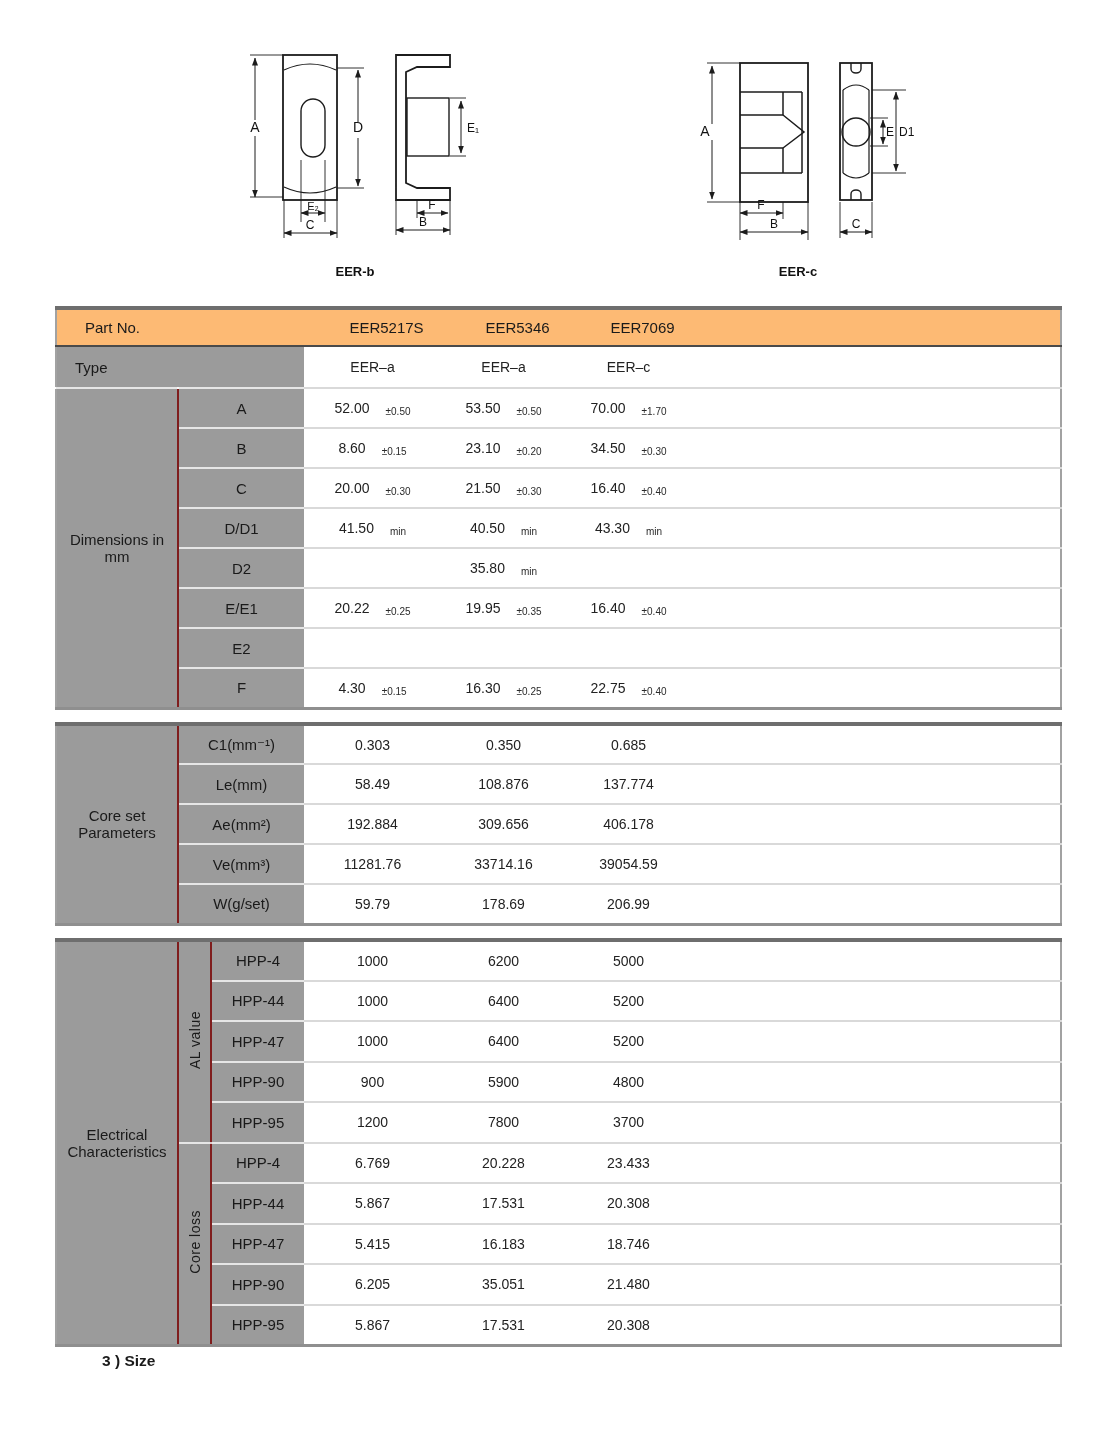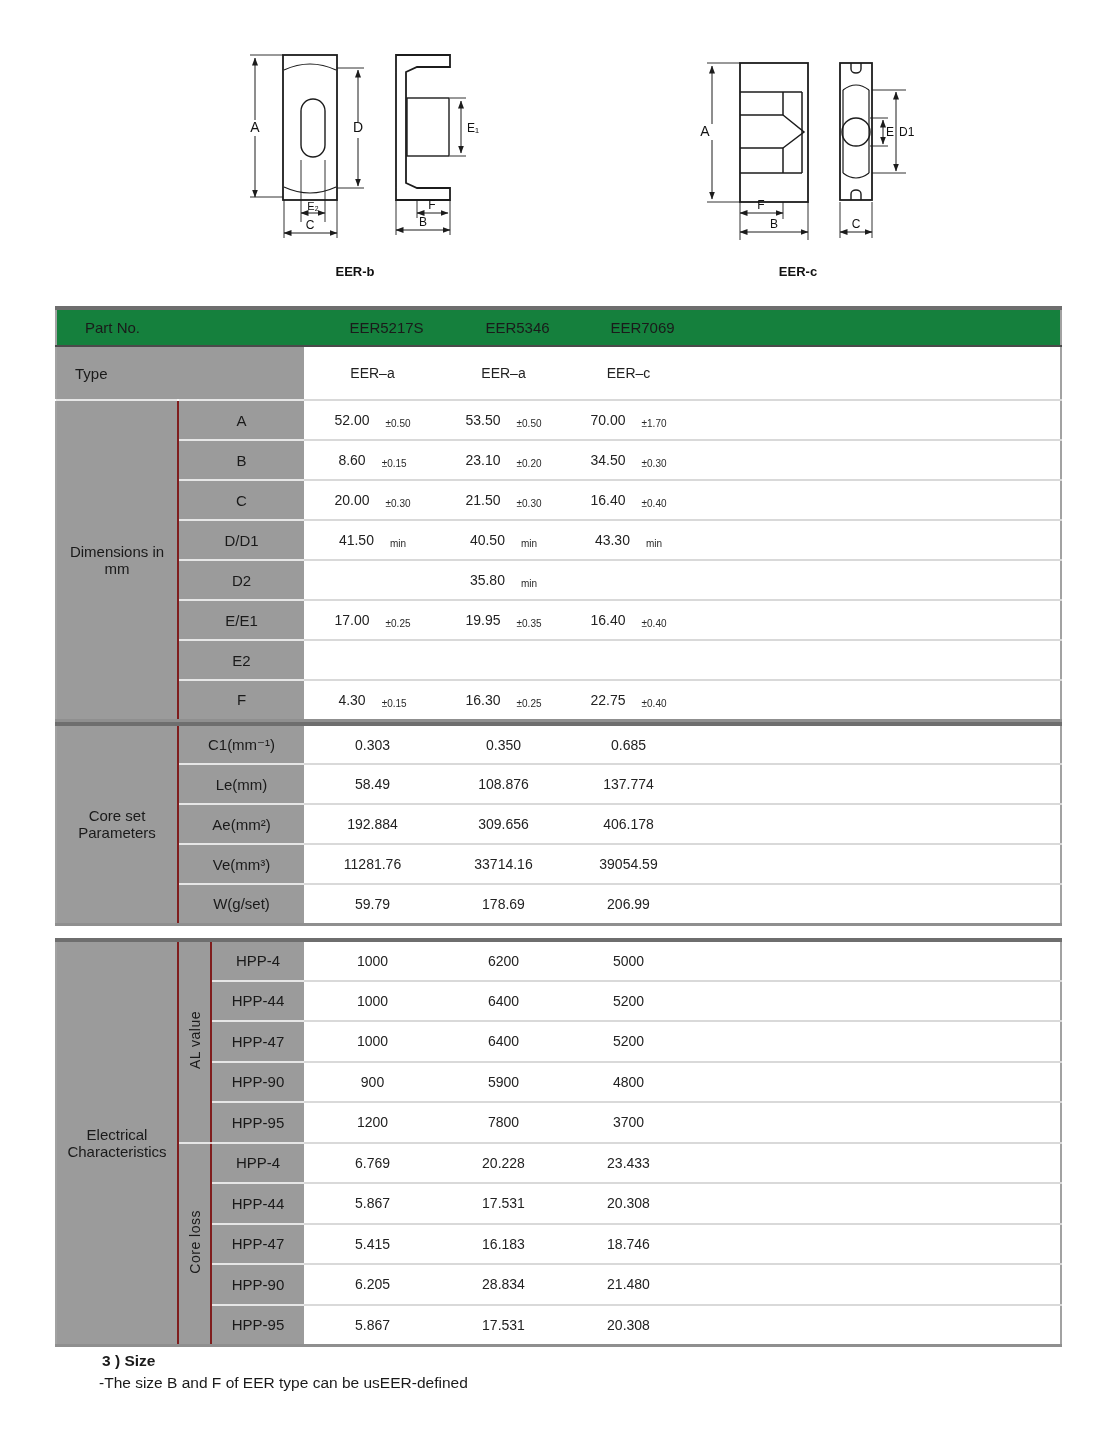--- a/index.html
+++ b/index.html
@@ -11,28 +11,28 @@
   #diagC{left:680px;top:40px;}
   svg text{font-family:"Liberation Sans","DejaVu Sans",sans-serif;fill:#111;}
   .cap{font-weight:bold;font-size:13px;}
 
   table.t{position:absolute;border-collapse:collapse;table-layout:fixed;
           border-left:2px solid #a2a2a2;border-right:2px solid #a2a2a2;
           border-top:4px solid #6e6e6e;border-bottom:3px solid #8f8f8f;}
   #t1{left:55px;top:306px;width:1007px;}
   #t2{left:55px;top:722px;width:1007px;}
   #t3{left:55px;top:938px;width:1007px;}
-  #t1 tr{height:40px;} #t1 tr.rhdr{height:38px;} #t1 tr.rtype{height:54px;}
+  #t1 tr{height:40px;} #t1 tr.rhdr{height:38px;} #t1 tr.rtype{height:42px;}
   #t2 tr{height:40px;}
   #t3 tr{height:40.5px;}
 
   td{padding:0;font-size:14px;text-align:center;vertical-align:middle;color:#222;}
   td.g{background:#9b9b9b;color:#1a1a1a;font-size:15px;border-bottom:2px solid rgba(255,255,255,0.75);}
   td.gl{text-align:left;padding-left:18px;}
-  td.hdr{background:#15803d;color:#1a1a1a;font-size:15px;border-bottom:2px solid #4a4a4a;padding-left:28px;}
+  td.hdr{background:#fdba74;color:#1a1a1a;font-size:15px;border-bottom:2px solid #4a4a4a;padding-left:28px;}
   td.w{background:#ffffff;border-bottom:2px solid #d9d9d9;}
   td.cr{border-right:2px solid #7f1d1d;}
   td.nb{border-bottom:none;}
   tr.last td{border-bottom:none;}
   .tol{font-size:10px;margin-left:16px;position:relative;top:2px;color:#2a2a2a;}
   .rot{display:inline-block;writing-mode:vertical-rl;transform:rotate(180deg);font-size:14px;letter-spacing:.5px;}
 
   .f-h{position:absolute;left:102px;top:1352px;font-weight:bold;font-size:15.5px;}
   .f-n{position:absolute;left:99px;top:1374px;font-size:15.5px;}
 </style>
@@ -208,21 +208,21 @@
     </tr>
     <tr>
       <td class="g">D2</td>
       <td class="w"><span></span><span class="tol"></span></td>
       <td class="w"><span>35.80</span><span class="tol">min</span></td>
       <td class="w"><span></span><span class="tol"></span></td>
       <td class="w"></td>
     </tr>
     <tr>
       <td class="g">E/E1</td>
-      <td class="w"><span>17.00</span><span class="tol">±0.25</span></td>
+      <td class="w"><span>20.22</span><span class="tol">±0.25</span></td>
       <td class="w"><span>19.95</span><span class="tol">±0.35</span></td>
       <td class="w"><span>16.40</span><span class="tol">±0.40</span></td>
       <td class="w"></td>
     </tr>
     <tr>
       <td class="g">E2</td>
       <td class="w"><span></span><span class="tol"></span></td>
       <td class="w"><span></span><span class="tol"></span></td>
       <td class="w"><span></span><span class="tol"></span></td>
       <td class="w"></td>
@@ -352,30 +352,29 @@
     <tr>
       <td class="g">HPP-47</td>
       <td class="w">5.415</td>
       <td class="w">16.183</td>
       <td class="w">18.746</td>
       <td class="w"></td>
     </tr>
     <tr>
       <td class="g">HPP-90</td>
       <td class="w">6.205</td>
-      <td class="w">28.834</td>
+      <td class="w">35.051</td>
       <td class="w">21.480</td>
       <td class="w"></td>
     </tr>
     <tr class="last">
       <td class="g">HPP-95</td>
       <td class="w">5.867</td>
       <td class="w">17.531</td>
       <td class="w">20.308</td>
       <td class="w"></td>
     </tr>
   </tbody>
     </table>
 
   <div class="f-h">3 ) Size</div>
-  <div class="f-n">-The size B and F of EER type can be usEER-defined</div>
 
 </div>
 
 </body></html>

